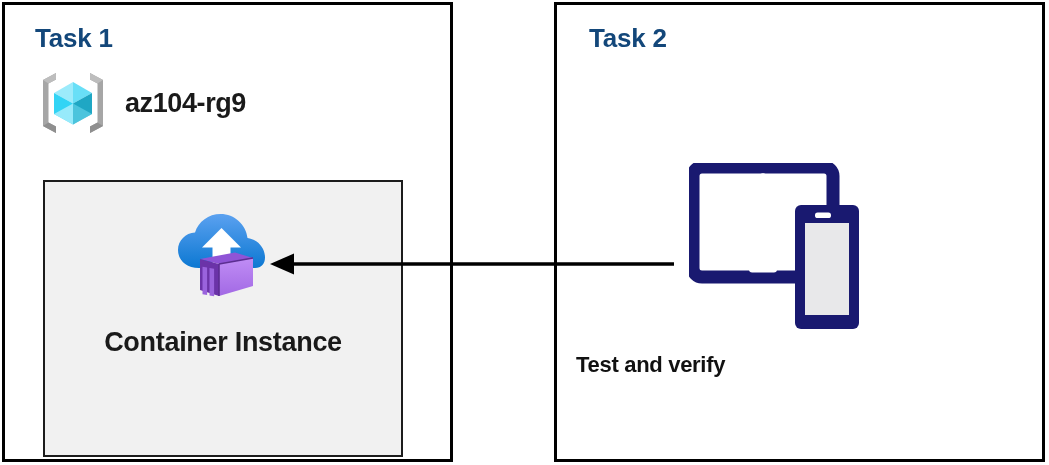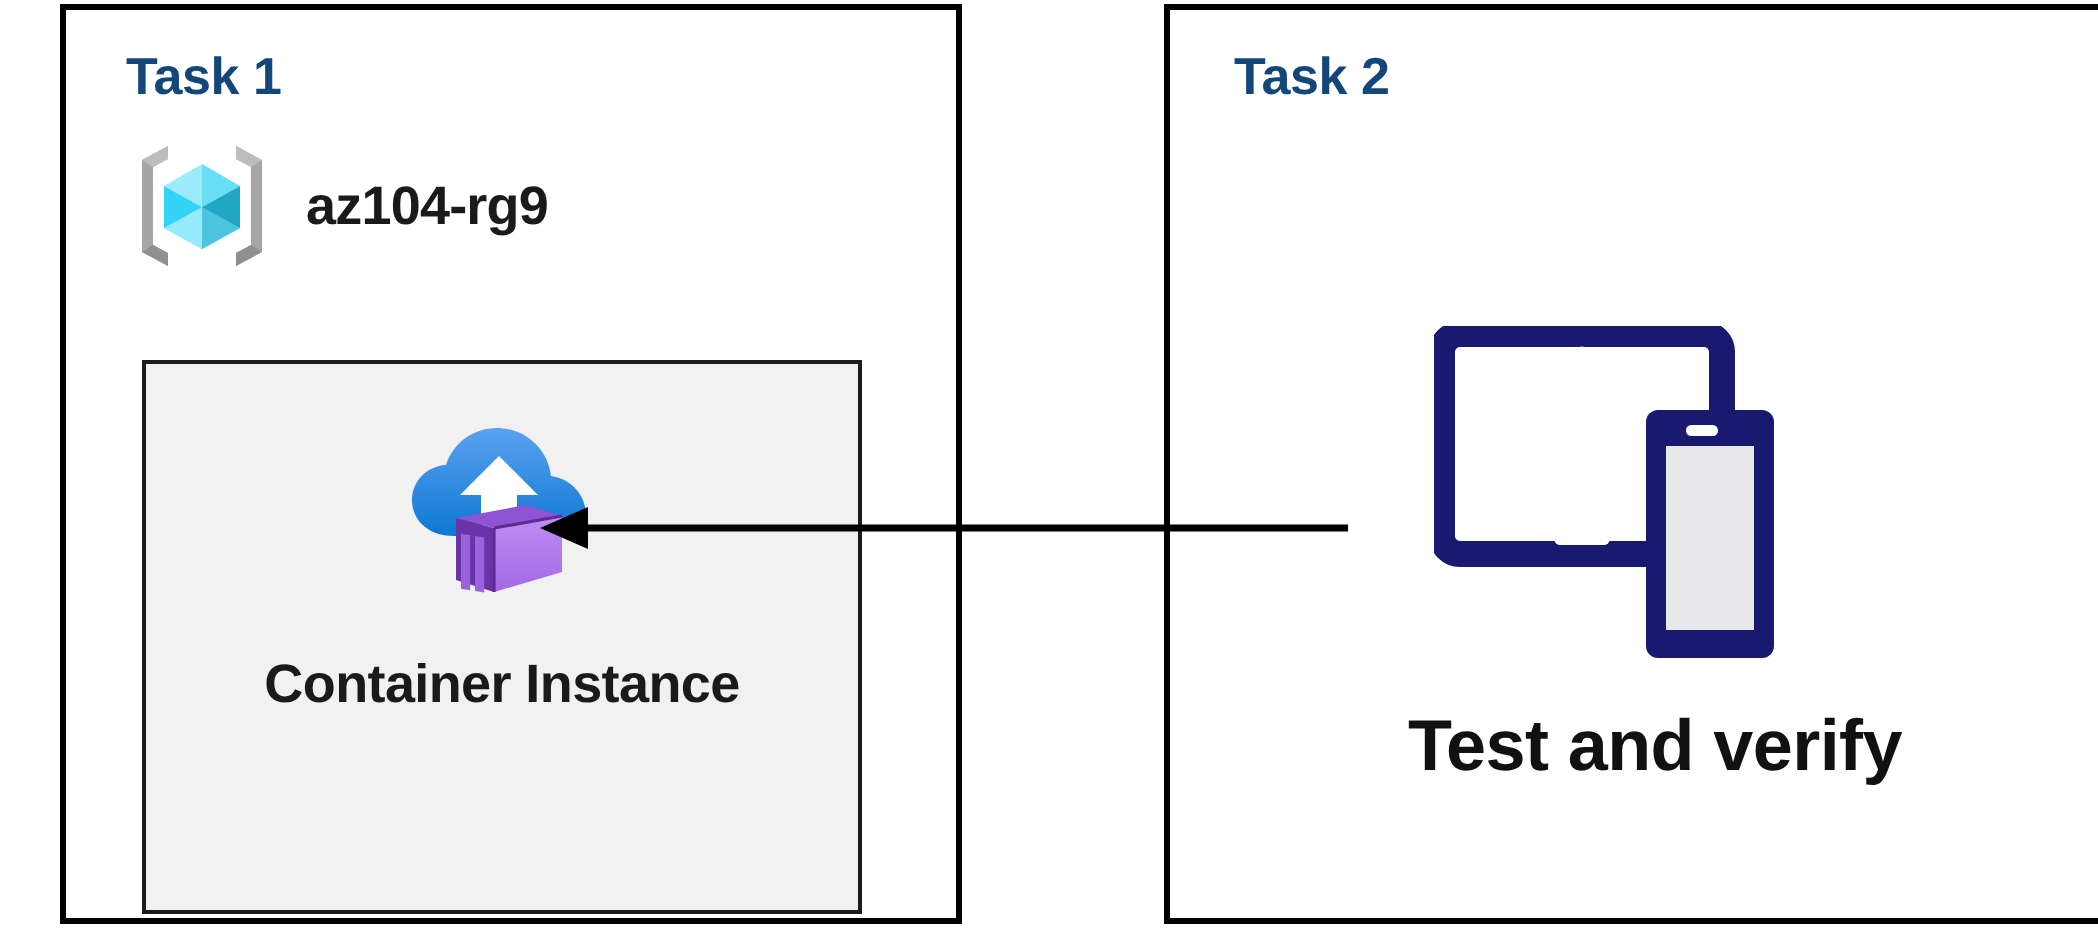--- a/index.html
+++ b/index.html
@@ -19,21 +19,20 @@
     background: #ffffff;
     overflow: hidden;
   }
 
   
   .panel {
     position: absolute;
     box-sizing: border-box;
     border: 3px solid #000000;
     background: #ffffff;
-    margin-left: 28px;
   }
   #panel-task1 { left: 2px;   top: 2px; width: 451px; height: 460px; }
   #panel-task2 { left: 554px; top: 2px; width: 491px; height: 460px; }
 
   .panel-title {
     position: absolute;
     font-size: 26px;
     font-weight: bold;
     color: #13477a;
     letter-spacing: -0.2px;
@@ -100,25 +99,25 @@
     top: 158px;
     width: 190px;
     height: 178px;
     display: block;
   }
   #devices-label {
     position: absolute;
     left: 0;
     right: 0;
     top: 347px;
-    text-align: center;
-    font-size: 36px;
+    font-size: 22px;
     font-weight: bold;
     color: #111111;
     letter-spacing: -0.3px;
+    padding-left: 19px;
   }
 
   
   #flow-arrow {
     position: absolute;
     left: 268px;
     top: 246px;
     width: 412px;
     height: 36px;
     display: block;

